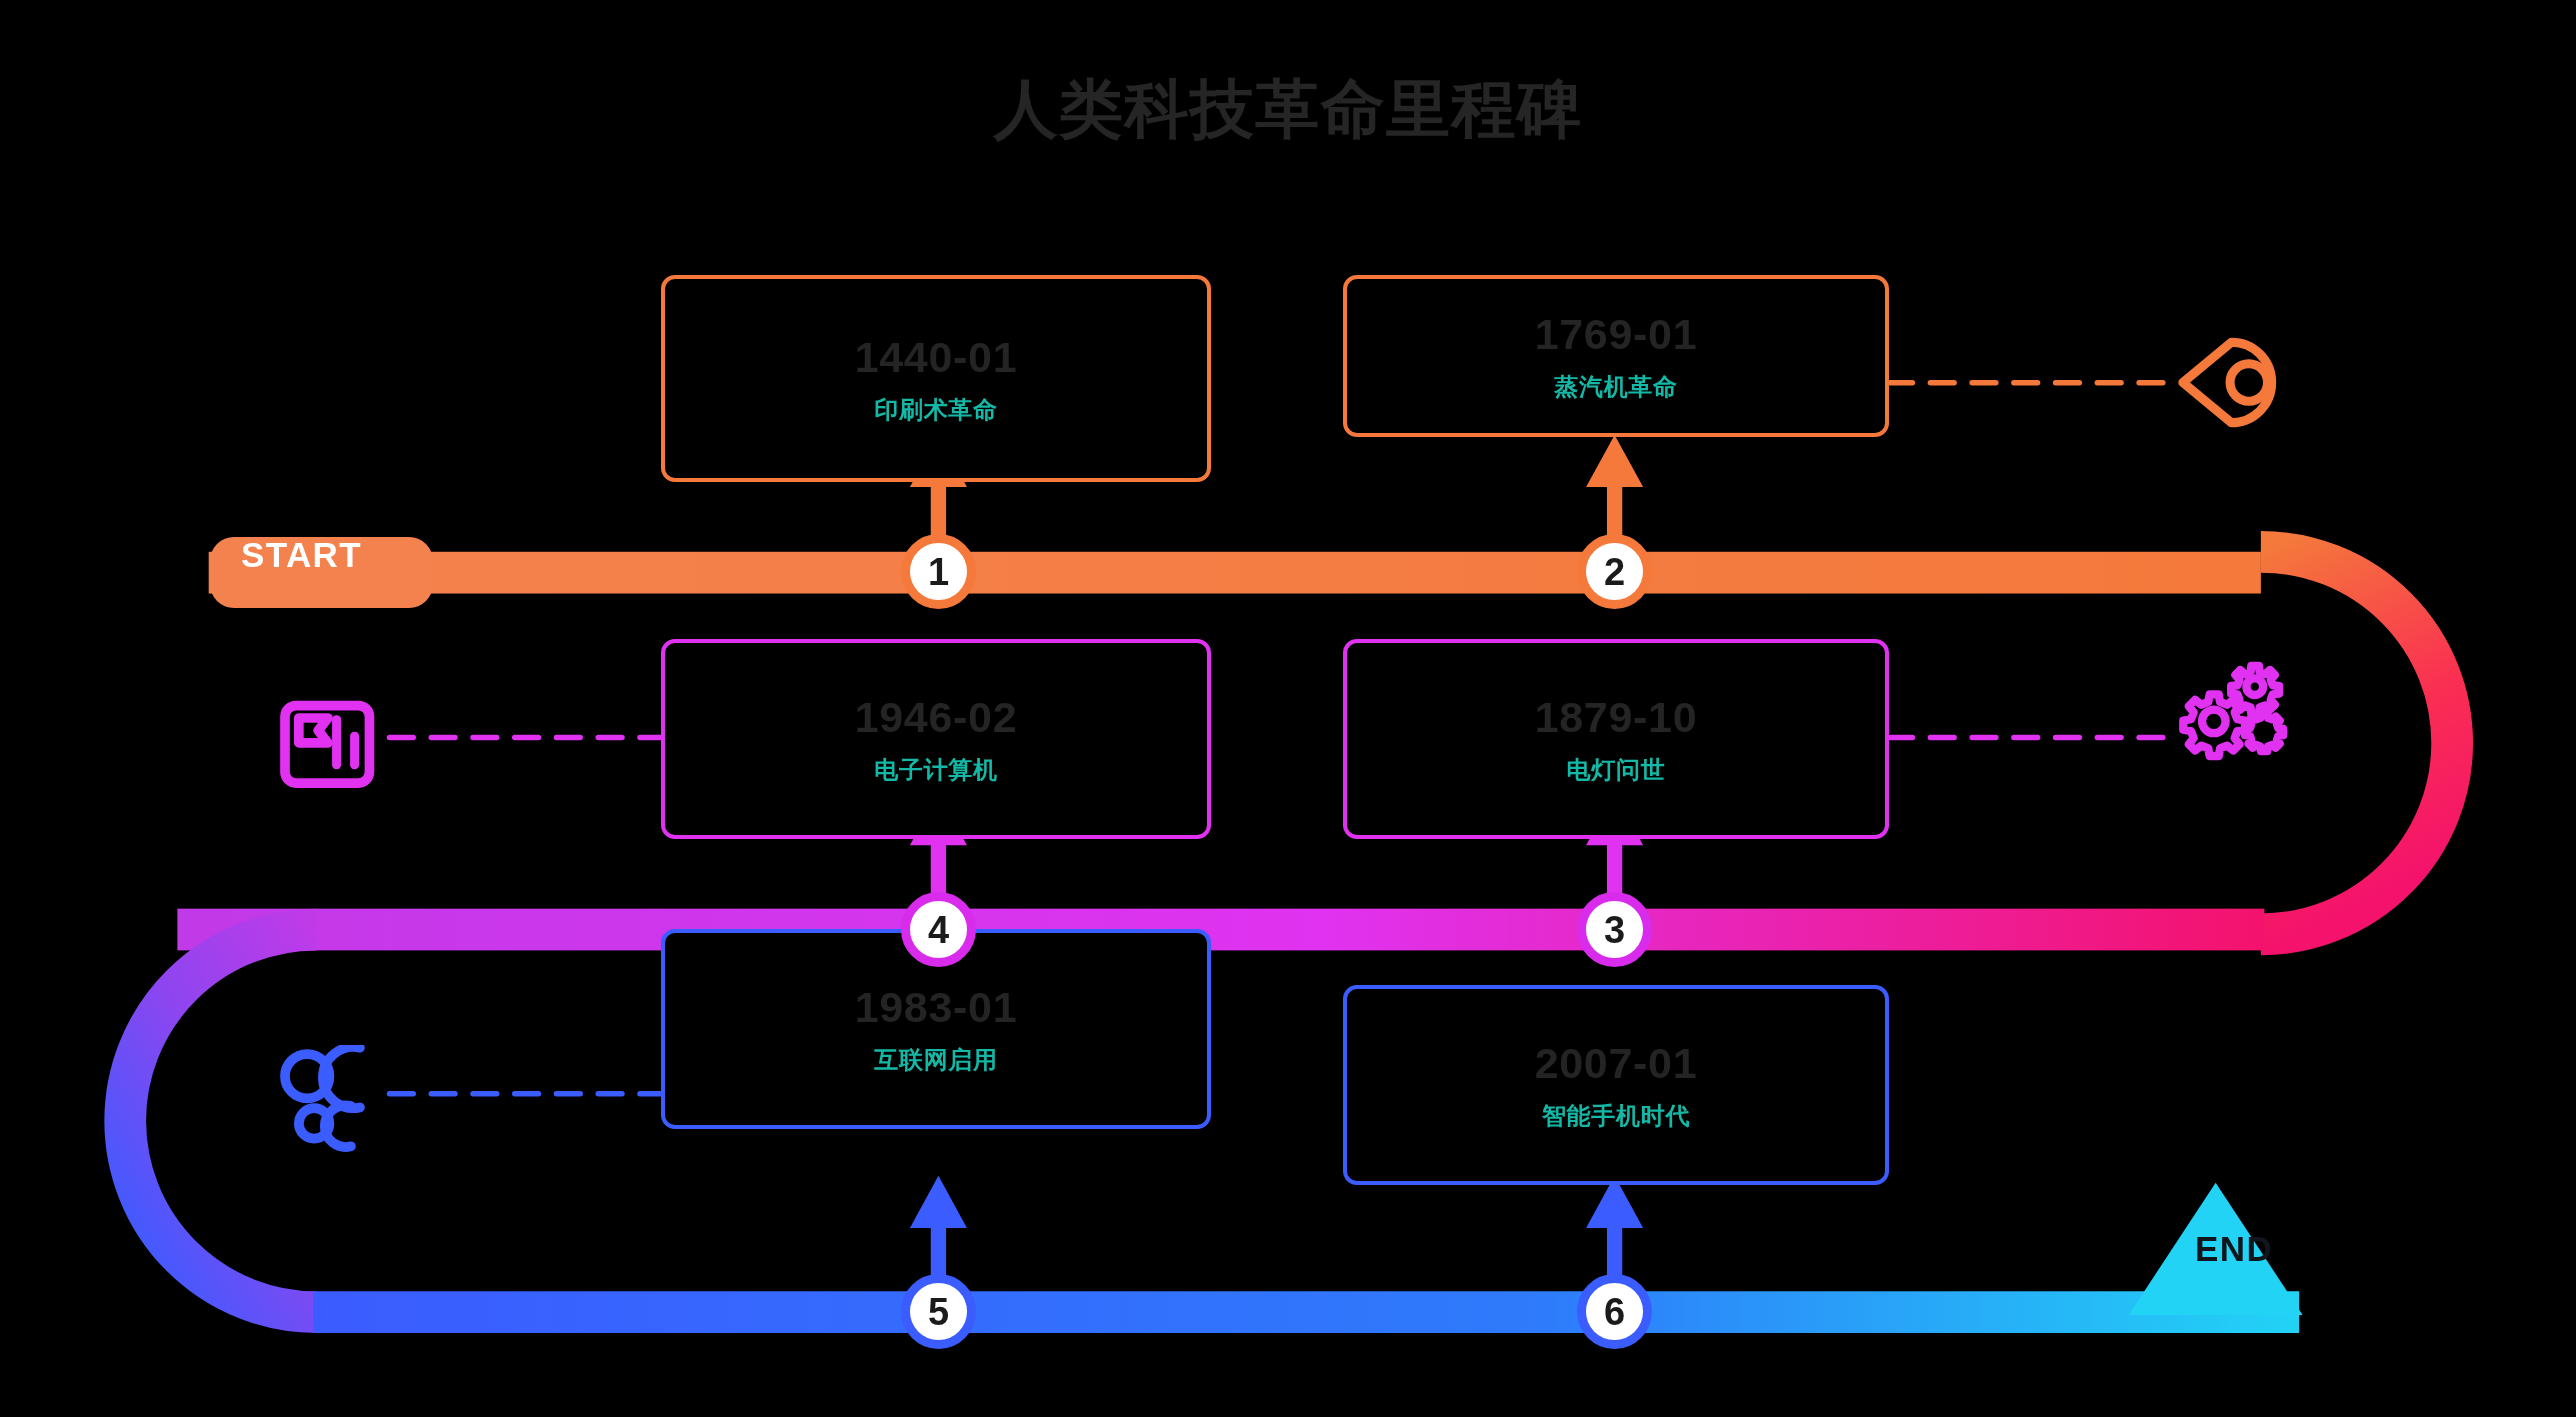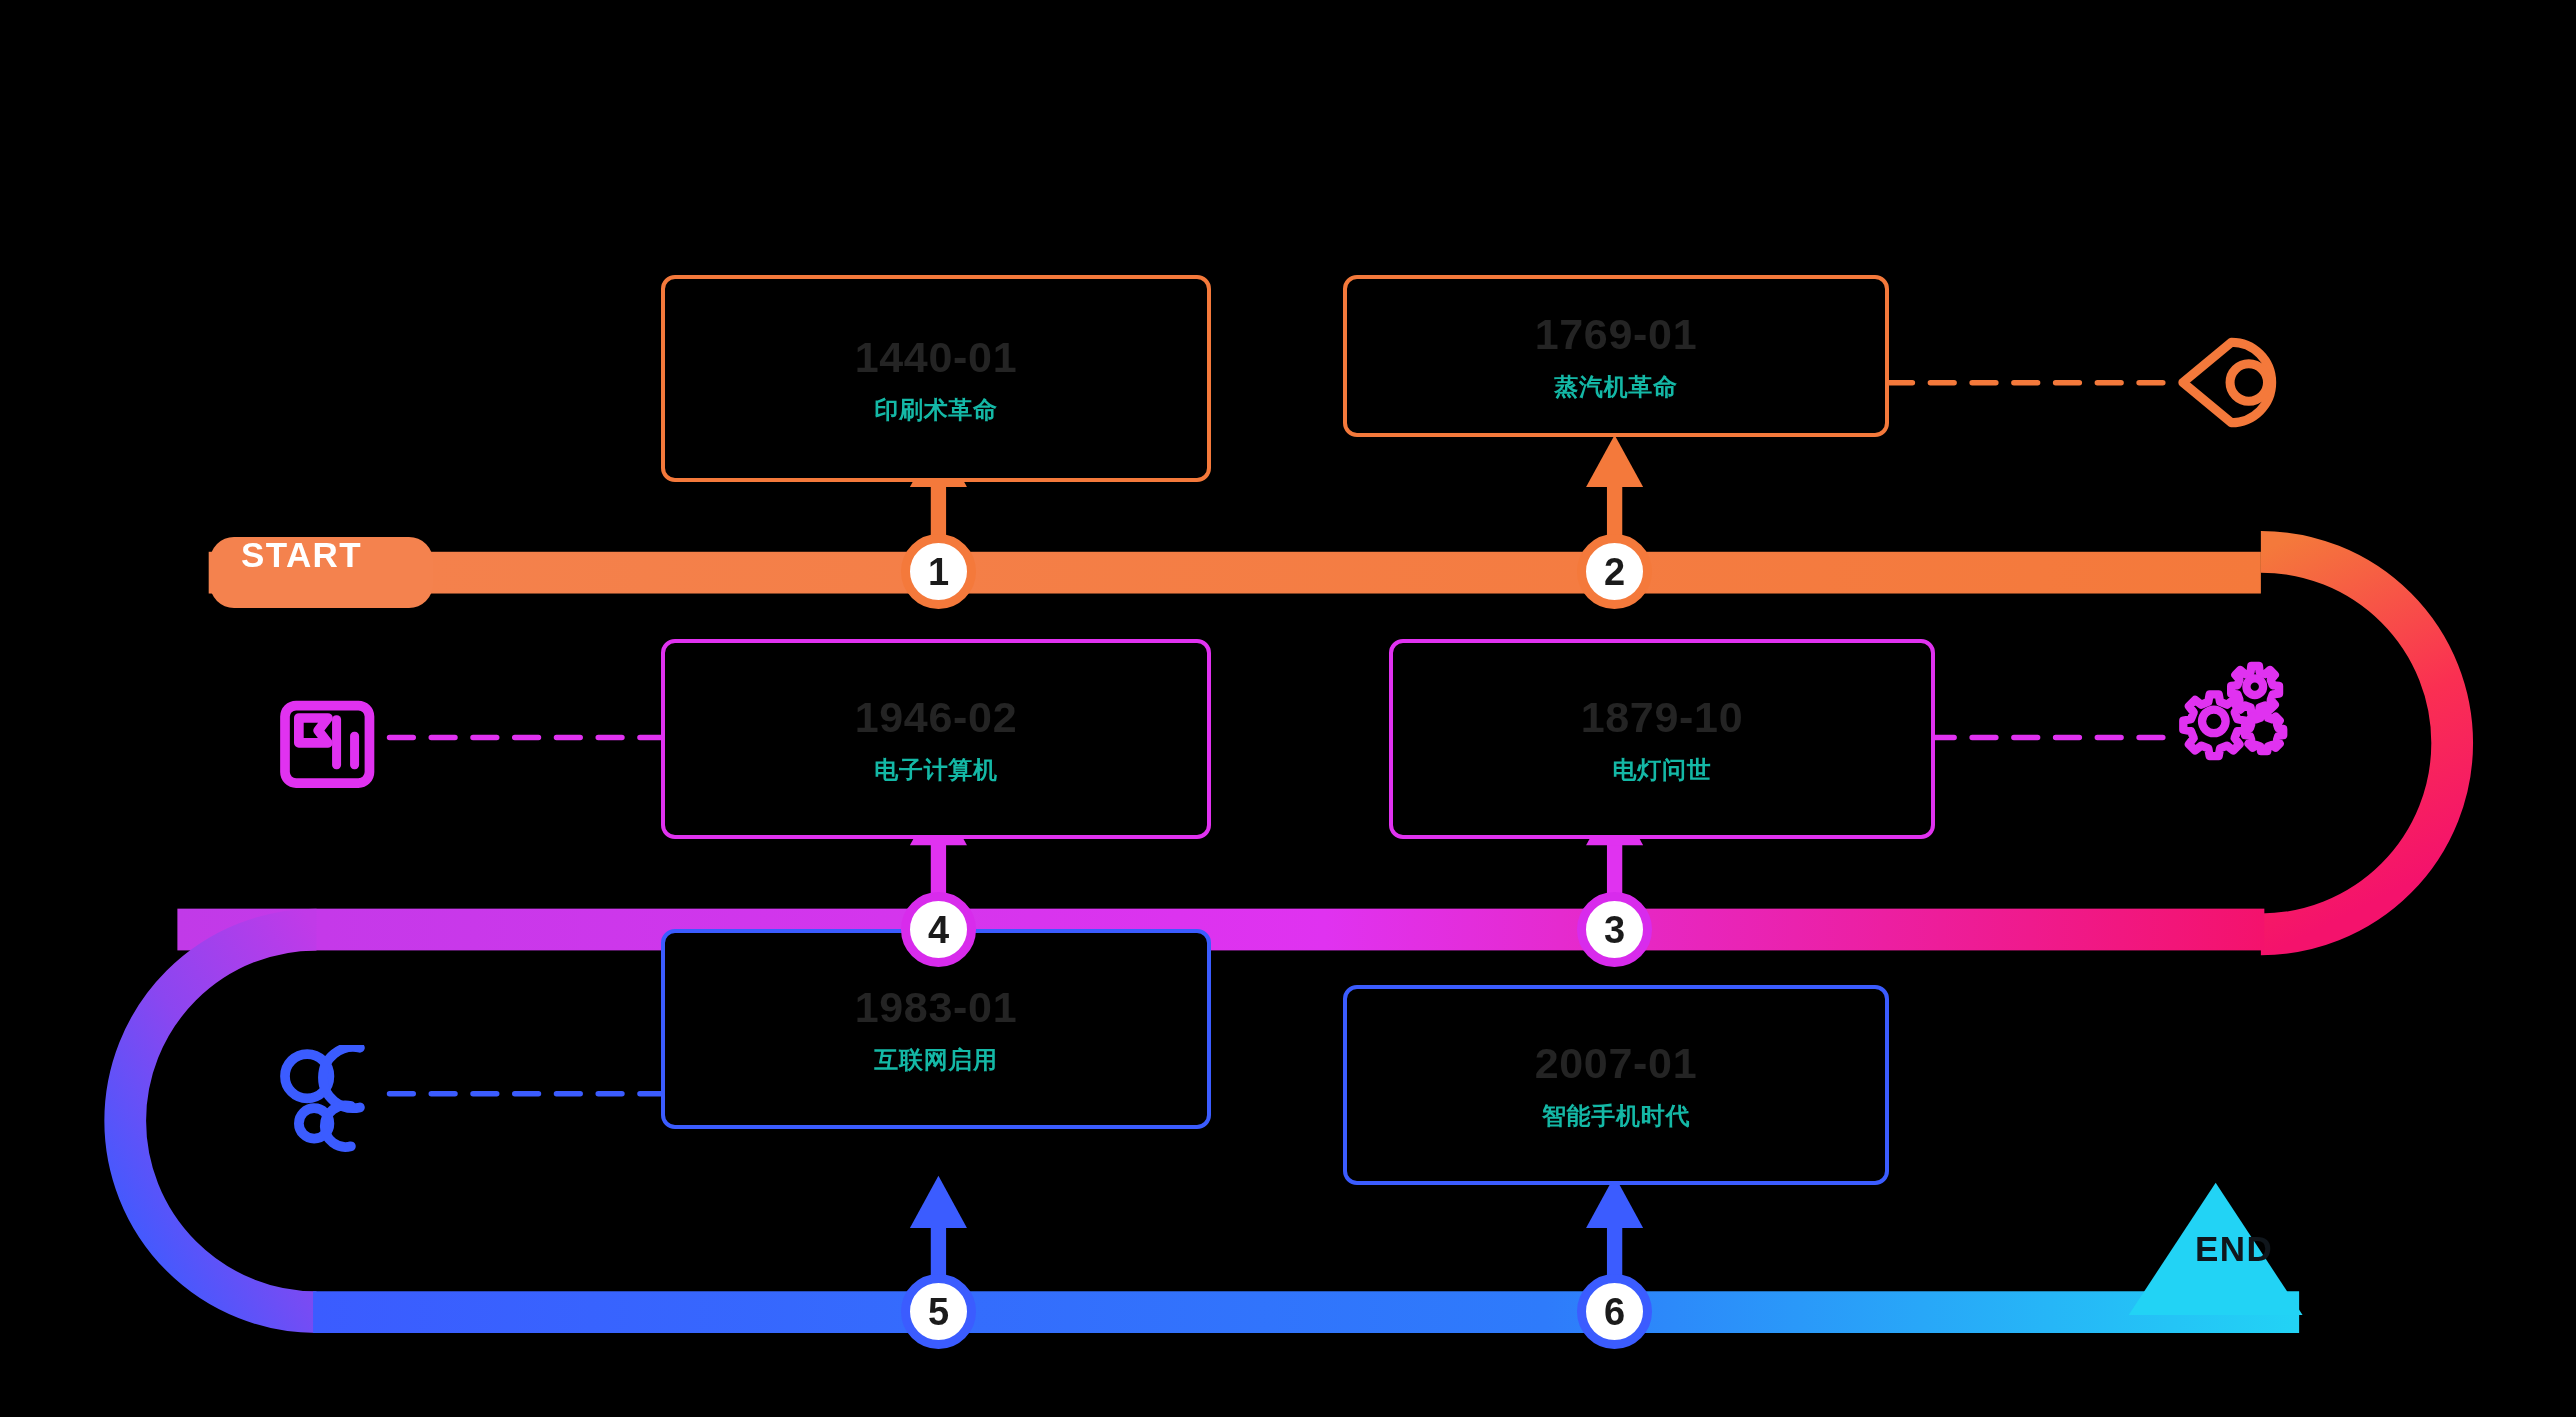--- a/index.html
+++ b/index.html
@@ -74,20 +74,21 @@
   }
 
   
   .side-icon{position:absolute;}
 </style>
 </head>
 <body>
 
 <div id="stage">
 
+  <div class="page-title">人类科技革命里程碑</div>
 
   <svg id="road" viewBox="0 0 3703 2038" xmlns="http://www.w3.org/2000/svg">
     <defs>
       <linearGradient id="gRow1" x1="0" y1="0" x2="1" y2="0">
         <stop offset="0" stop-color="#F4824E"></stop>
         <stop offset="1" stop-color="#F4793B"></stop>
       </linearGradient>
       <linearGradient id="gTurnR" x1="0" y1="0" x2="0.25" y2="1">
         <stop offset="0" stop-color="#F4793B"></stop>
         <stop offset="0.55" stop-color="#FA2F52"></stop>
@@ -163,21 +164,21 @@
   <div class="card" style="left:1343px;top:275px;width:546px;height:162px;border-color:#F4793B;">
     <div class="c-date">1769-01</div>
     <div class="c-label">蒸汽机革命</div>
   </div>
 
   <div class="card" style="left:661px;top:639px;width:550px;height:200px;border-color:#E032F0;">
     <div class="c-date">1946-02</div>
     <div class="c-label">电子计算机</div>
   </div>
 
-  <div class="card" style="left:1389px;top:639px;width:546px;height:200px;border-color:#E032F0;">
+  <div class="card" style="left:1343px;top:639px;width:546px;height:200px;border-color:#E032F0;">
     <div class="c-date">1879-10</div>
     <div class="c-label">电灯问世</div>
   </div>
 
   <div class="card" style="left:661px;top:929px;width:550px;height:200px;border-color:#3B5CFF;">
     <div class="c-date">1983-01</div>
     <div class="c-label">互联网启用</div>
   </div>
 
   <div class="card" style="left:1343px;top:985px;width:546px;height:200px;border-color:#3B5CFF;">

